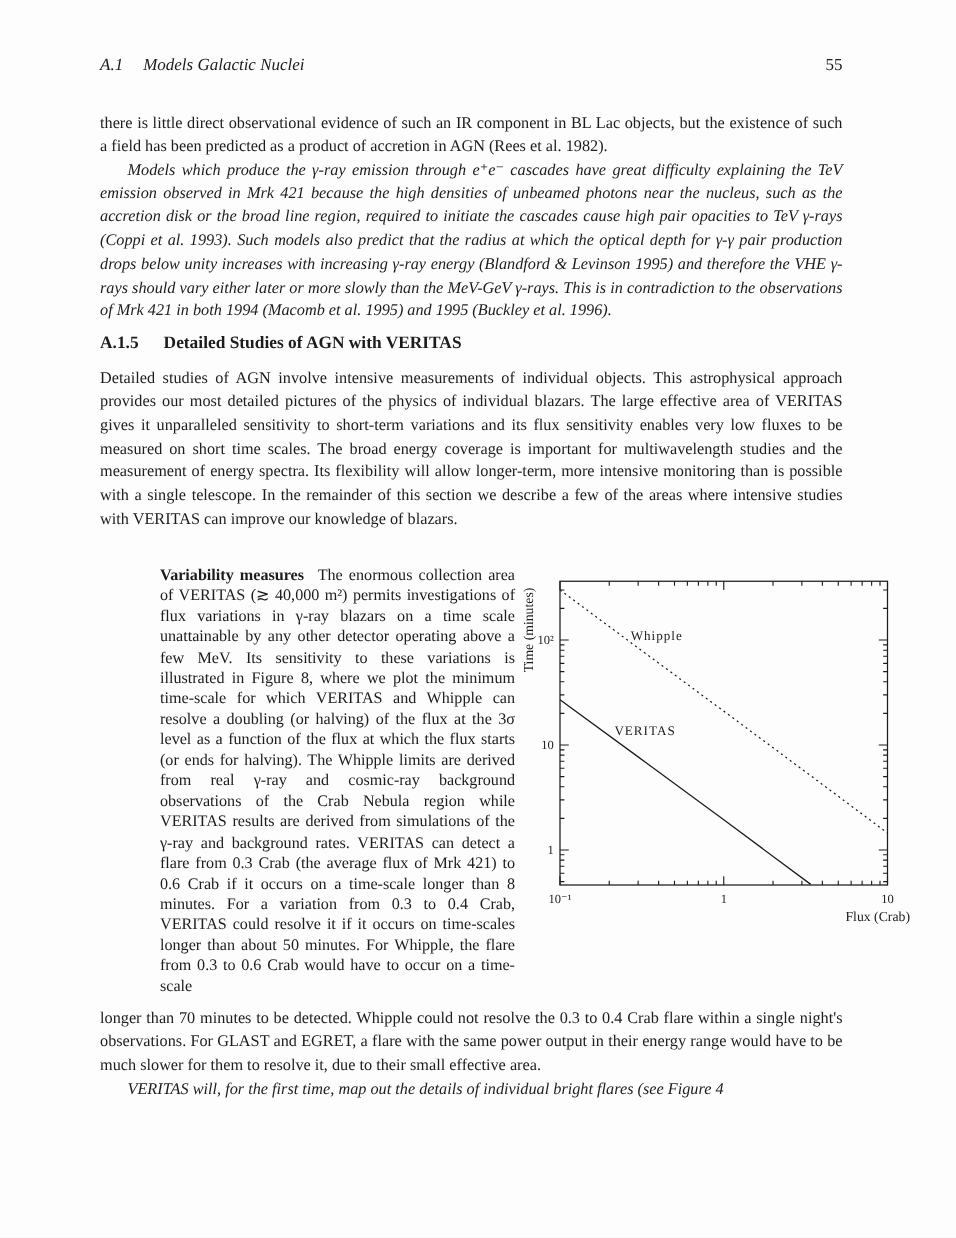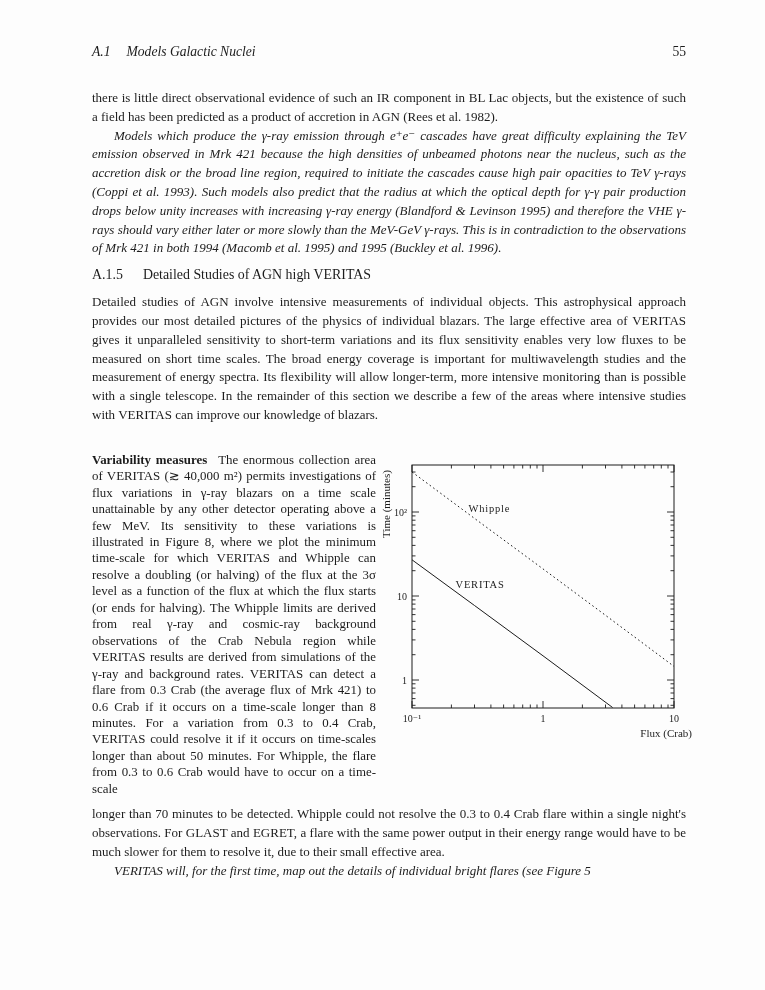--- a/index.html
+++ b/index.html
@@ -3,35 +3,35 @@
 <meta charset="utf-8">
 <style>
   * { margin:0; padding:0; box-sizing:border-box; }
   html,body { width:765px; height:990px; }
   body { background:#e8e8e8; }
   .page {
     position:relative; width:765px; height:990px;
     background:#fdfdfd; color:#1c1c1c; overflow:hidden;
     font-family:"Liberation Serif","DejaVu Serif",serif;
   }
-  .content { position:absolute; left:92px; top:44px; width:594px; }
+  .content { position:absolute; left:80px; top:44px; width:594px; }
 
   .header { display:flex; align-items:baseline; font-size:13.6px; margin-bottom:29px; }
   .hnum, .htitle { font-style:italic; }
   .htitle { margin-left:16px; }
   .pagenum { margin-left:auto; font-style:normal; }
 
   p.body { font-size:13px; line-height:18.8px; text-align:justify; }
   p.indent { text-indent:22px;font-style:italic; }
 
-  .subsection { display:flex; align-items:baseline; font-weight:normal;
+  .subsection { display:flex; align-items:baseline; font-weight:bold;
     font-size:13.9px; margin-top:9px; margin-bottom:10px; }
   .subsection .stitle { margin-left:20px; }
 
-  .twocol { display:flex; margin-top:27px; }
+  .twocol { display:flex; margin-top:27px;margin-left:48px; }
   .leftcol { width:284px; flex:0 0 284px; font-size:12.9px; line-height:16.45px; text-align:justify; }
   .runin { font-weight:bold; margin-right:11px; }
   .rightcol { width:314px; flex:0 0 314px; margin-left:4px; }
   .figwrap { width:314px; height:300px; }
   .caption { width:308px; font-size:13.1px; line-height:18.2px; text-align:justify; margin-top:12px; }
 
   .cont { margin-top:8px; }
 
   svg text { font-family:"Liberation Serif","DejaVu Serif",serif; fill:#1c1c1c; }
   .tick { font-size:10px; }
@@ -48,21 +48,21 @@
       <span class="hnum">A.1</span>
       <span class="htitle">Models Galactic Nuclei</span>
       <span class="pagenum">55</span>
     </div>
 
     <p class="body">there is little direct observational evidence of such an IR component in BL Lac objects, but the existence of such a field has been predicted as a product of accretion in AGN (Rees et al. 1982).</p>
     <p class="body indent">Models which produce the γ-ray emission through e⁺e⁻ cascades have great difficulty explaining the TeV emission observed in Mrk 421 because the high densities of unbeamed photons near the nucleus, such as the accretion disk or the broad line region, required to initiate the cascades cause high pair opacities to TeV γ-rays (Coppi et al. 1993). Such models also predict that the radius at which the optical depth for γ-γ pair production drops below unity increases with increasing γ-ray energy (Blandford &amp; Levinson 1995) and therefore the VHE γ-rays should vary either later or more slowly than the MeV-GeV γ-rays. This is in contradiction to the observations of Mrk 421 in both 1994 (Macomb et al. 1995) and 1995 (Buckley et al. 1996).</p>
 
     <div class="subsection">
       <span class="snum">A.1.5</span>
-      <span class="stitle">Detailed Studies of AGN high VERITAS</span>
+      <span class="stitle">Detailed Studies of AGN with VERITAS</span>
     </div>
 
     <p class="body">Detailed studies of AGN involve intensive measurements of individual objects. This astrophysical approach provides our most detailed pictures of the physics of individual blazars. The large effective area of VERITAS gives it unparalleled sensitivity to short-term variations and its flux sensitivity enables very low fluxes to be measured on short time scales. The broad energy coverage is important for multiwavelength studies and the measurement of energy spectra. Its flexibility will allow longer-term, more intensive monitoring than is possible with a single telescope. In the remainder of this section we describe a few of the areas where intensive studies with VERITAS can improve our knowledge of blazars.</p>
 
     <div class="twocol">
       <div class="leftcol">
         <span class="runin">Variability measures</span><span>The enormous collection area of VERITAS (≳ 40,000 m²) permits investigations of flux variations in γ-ray blazars on a time scale unattainable by any other detector operating above a few MeV. Its sensitivity to these variations is illustrated in Figure 8, where we plot the minimum time-scale for which VERITAS and Whipple can resolve a doubling (or halving) of the flux at the 3σ level as a function of the flux at which the flux starts (or ends for halving). The Whipple limits are derived from real γ-ray and cosmic-ray background observations of the Crab Nebula region while VERITAS results are derived from simulations of the γ-ray and background rates. VERITAS can detect a flare from 0.3 Crab (the average flux of Mrk 421) to 0.6 Crab if it occurs on a time-scale longer than 8 minutes. For a variation from 0.3 to 0.4 Crab, VERITAS could resolve it if it occurs on time-scales longer than about 50 minutes. For Whipple, the flare from 0.3 to 0.6 Crab would have to occur on a time-scale</span>
       </div>
       <div class="rightcol">
         <div class="figwrap">
@@ -80,16 +80,16 @@
               <polyline points="32.0,20.0 94.5,66.4 163.0,116.9 225.5,163.3 294.0,214.4" fill="none" stroke="#1c1c1c" stroke-width="1" stroke-dasharray="1.6 2.8"></polyline>
               <text x="88.5" y="60.0" class="serieslabel">Whipple</text>
               <polyline points="32.0,107.8 94.5,153.5 163.0,203.8 232.6,255.5" fill="none" stroke="#1c1c1c" stroke-width="1" stroke-dasharray="none"></polyline>
               <text x="75.5" y="135.9" class="serieslabel">VERITAS</text>
             </svg>
         </div>
       </div>
     </div>
 
     <p class="body cont">longer than 70 minutes to be detected. Whipple could not resolve the 0.3 to 0.4 Crab flare within a single night's observations. For GLAST and EGRET, a flare with the same power output in their energy range would have to be much slower for them to resolve it, due to their small effective area.</p>
-    <p class="body indent">VERITAS will, for the first time, map out the details of individual bright flares (see Figure 5</p>
+    <p class="body indent">VERITAS will, for the first time, map out the details of individual bright flares (see Figure 4</p>
 
   </div>
 </div>
 
 </body></html>

